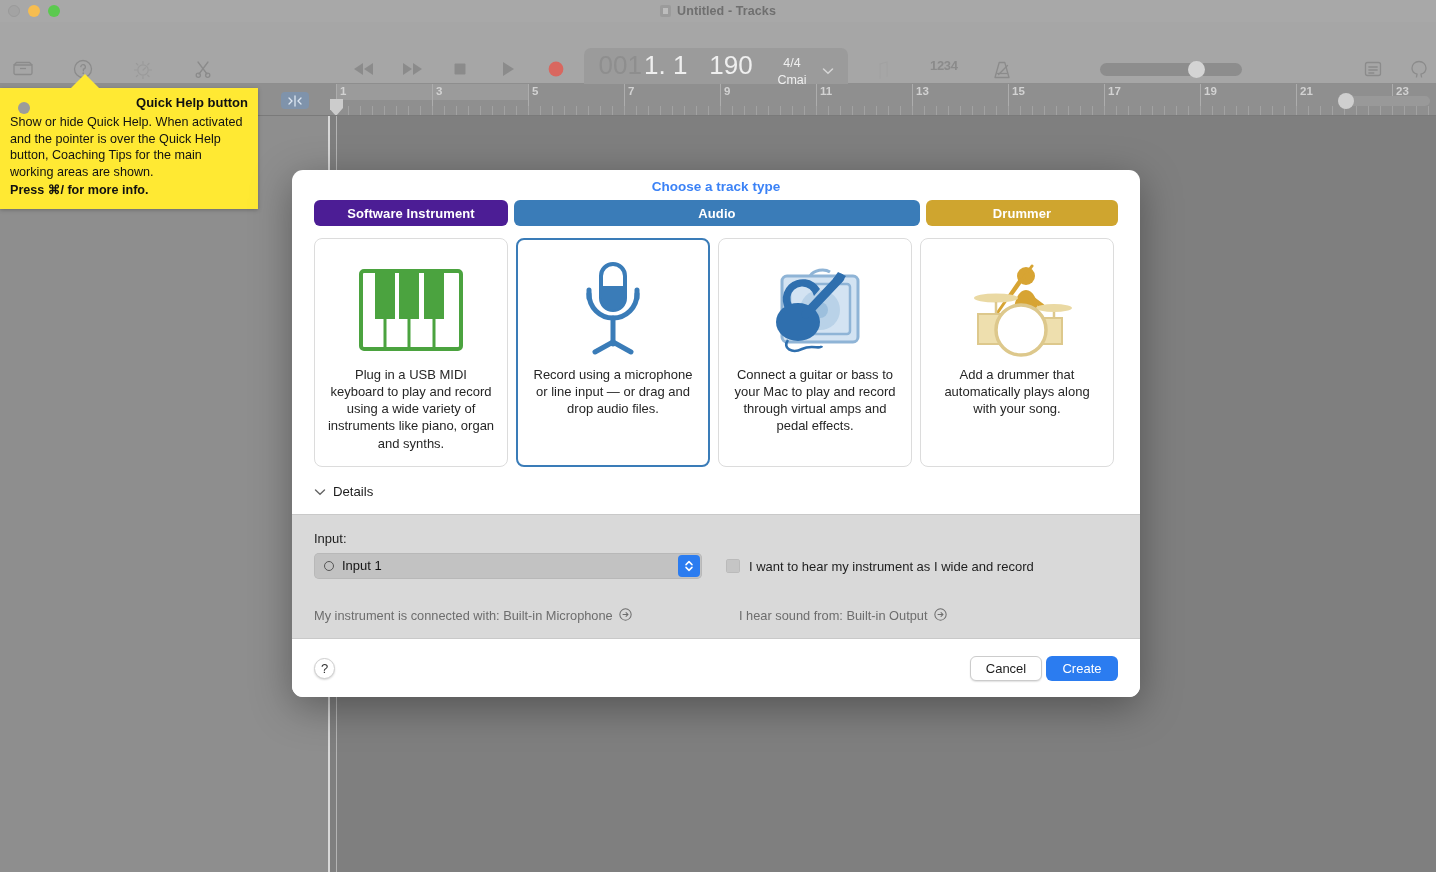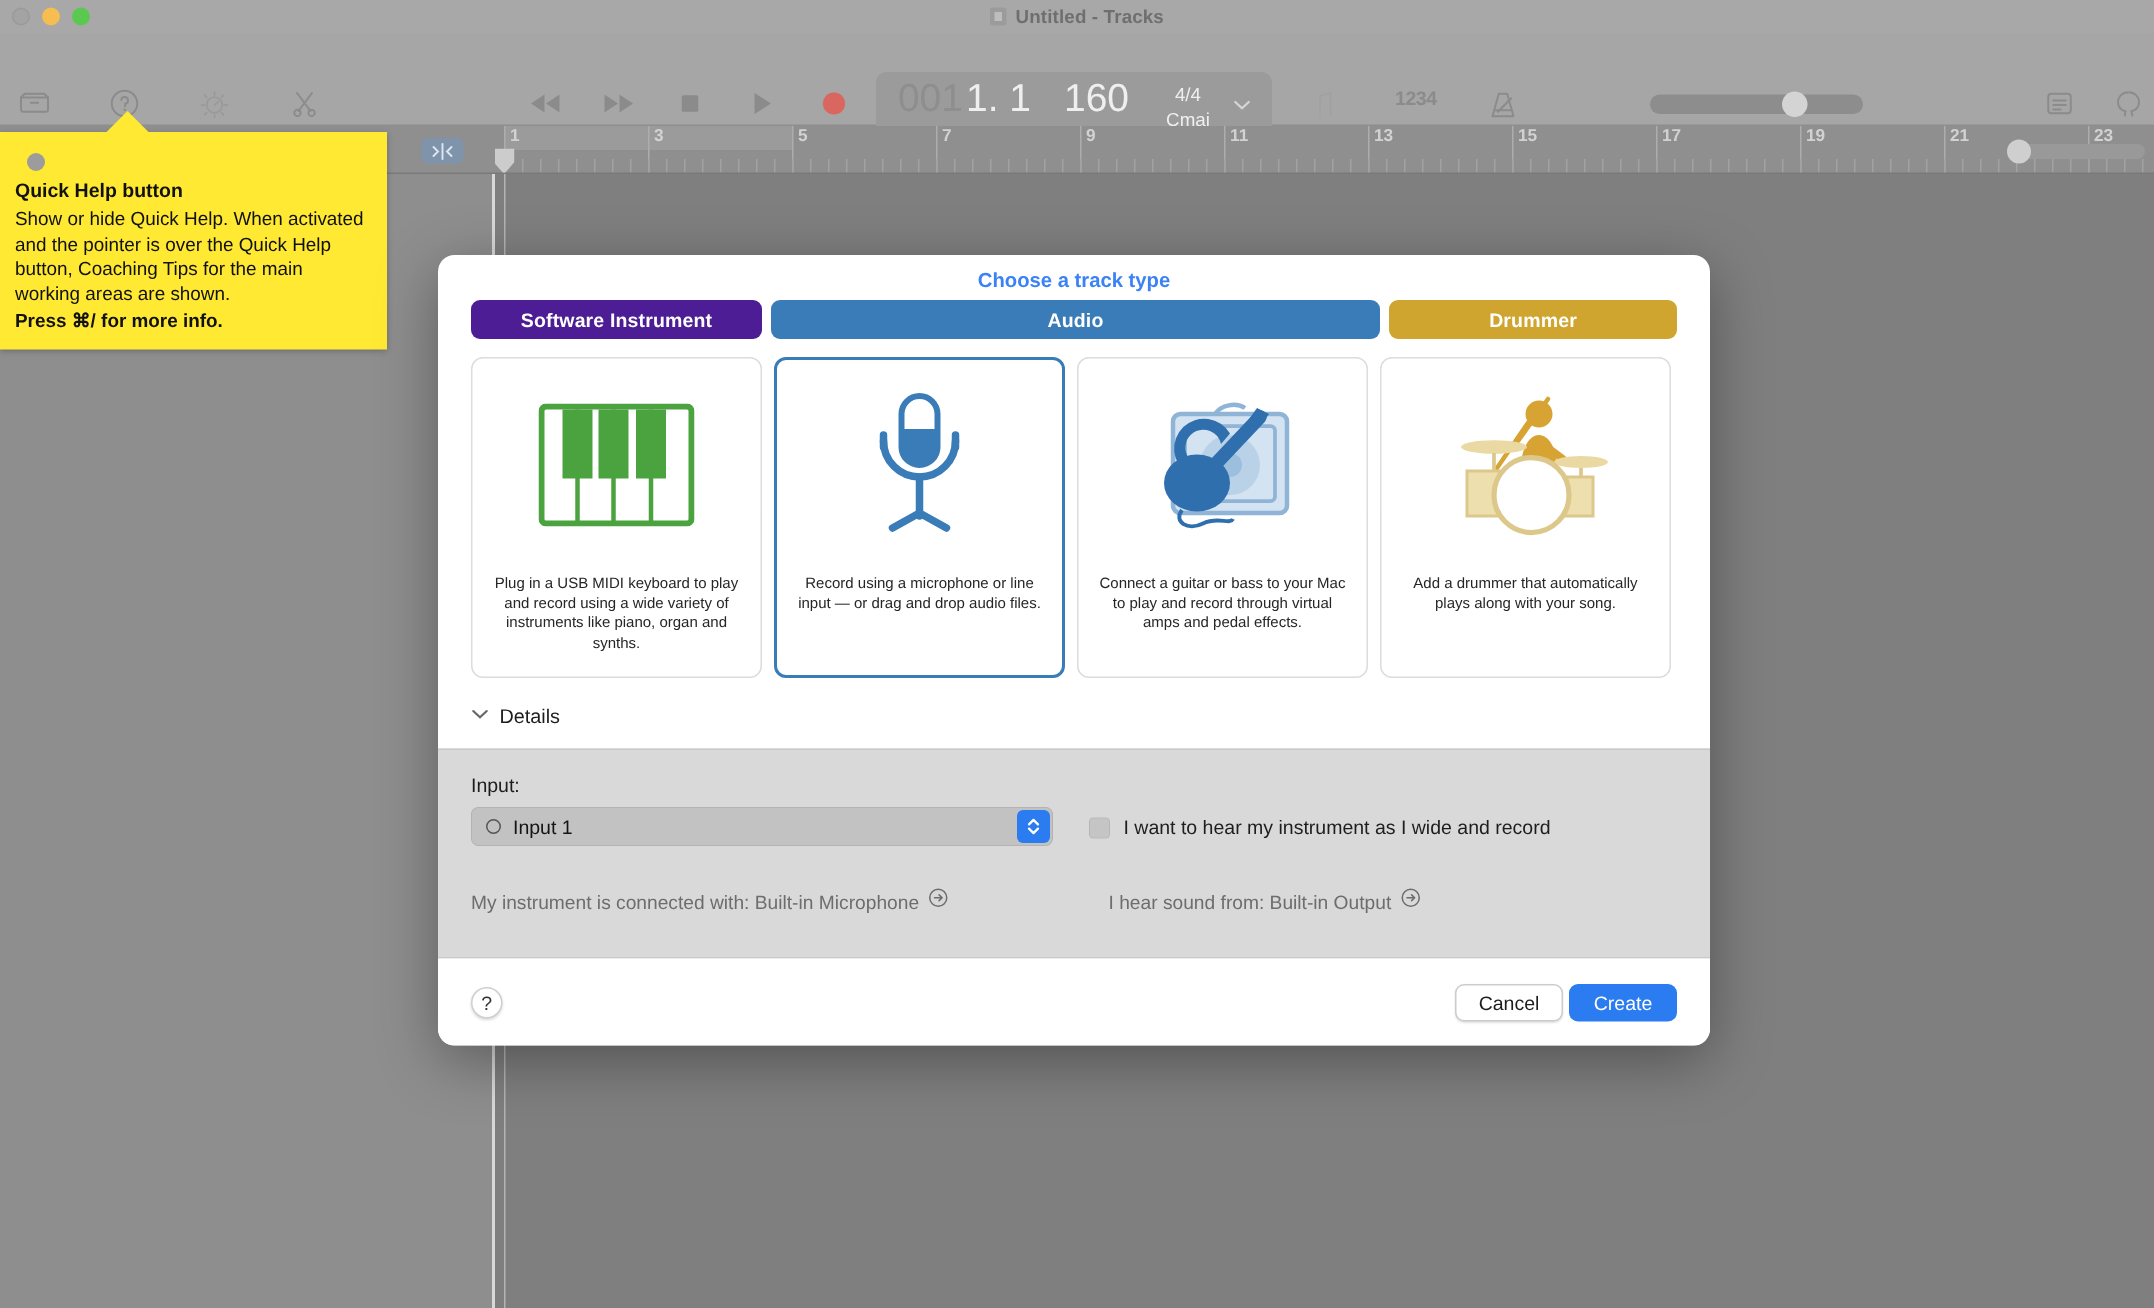--- a/index.html
+++ b/index.html
@@ -143,22 +143,22 @@
     border-right: 15px solid transparent;
     border-bottom: 15px solid #ffe933;
   }
   .qh-inner { padding: 7px 10px 10px 10px; }
   .qh-head { display: flex; align-items: flex-start; gap: 0; position: relative; }
   .qh-dot {
     position: absolute; left: 8px; top: 7px;
     width: 12px; height: 12px; border-radius: 50%; background: #9c9c9c;
   }
   .qh-title {
-    width: 100%; text-align: left; font-size: 13px; font-weight: bold;
-    line-height: 1.3; padding-bottom: 1px; margin-top: 24px;
+    width: 100%; text-align: right; font-size: 13px; font-weight: bold;
+    line-height: 1.3; padding-bottom: 1px;
   }
   .qh-body { font-size: 12.6px; line-height: 1.33; margin-top: 1px; }
   .qh-foot { font-size: 12.6px; font-weight: bold; line-height: 1.33; margin-top: 1px; }
 
   
   .dialog {
     position: absolute; left: 292px; top: 170px; width: 848px; height: 527px;
     background: #fff; border-radius: 11px;
     box-shadow: 0 10px 40px rgba(0,0,0,.35);
     overflow: hidden;
@@ -180,22 +180,22 @@
 
   .cards { display: flex; gap: 8px; padding: 12px 22px 0 22px; }
   .card {
     width: 194px; min-height: 214px; border: 1px solid #dcdcdc; border-radius: 8px;
     background: #fff; display: flex; flex-direction: column; align-items: center;
     padding: 18px 12px 14px;
   }
   .card.sel { border: 2px solid #3a7cb8; padding: 17px 11px 13px; }
   .card-art { height: 106px; display: flex; align-items: center; justify-content: center; }
   .card-txt {
-    font-size: 10px; color: #262626; text-align: center; line-height: 1.32;
-    margin-top: 20px;
+    font-size: 13px; color: #262626; text-align: center; line-height: 1.32;
+    margin-top: 3px;
   }
 
   .details-row {
     display: flex; align-items: center; gap: 7px;
     padding: 16px 22px 13px 22px;
   }
   .details-lab { font-size: 13.2px; color: #1c1c1c; }
 
   .details-panel {
     background: #d9d9d9; border-top: 1px solid #c9c9c9; border-bottom: 1px solid #c9c9c9;
@@ -340,21 +340,21 @@
         <div style="display:flex; align-items:baseline; justify-content:center;">
           <span class="lcd-big lcd-ghost">001</span>
           <span class="lcd-big" style="margin-left:2px;">1. 1</span>
         </div>
         <div style="display:flex; justify-content:space-around; width:100%;">
           <span class="lcd-lab">BAR</span>
           <span class="lcd-lab">BEAT</span>
         </div>
       </div>
       <div class="lcd-field" style="width:70px;">
-        <div class="lcd-big">160</div>
+        <div class="lcd-big">190</div>
         <div class="lcd-lab">TEMPO</div>
       </div>
       <div class="lcd-field" style="width:52px;">
         <div class="lcd-sig">4/4</div>
         <div class="lcd-sig">Cmaj</div>
       </div>
       <span class="lcd-chev" style="margin-left:2px;">
         <svg width="16" height="12" viewBox="0 0 16 12" fill="none" stroke="#d6d6d6" stroke-width="1.5" stroke-linecap="round">
             <path d="M3.5 4l4.5 4.2L12.5 4"></path>
           </svg>

